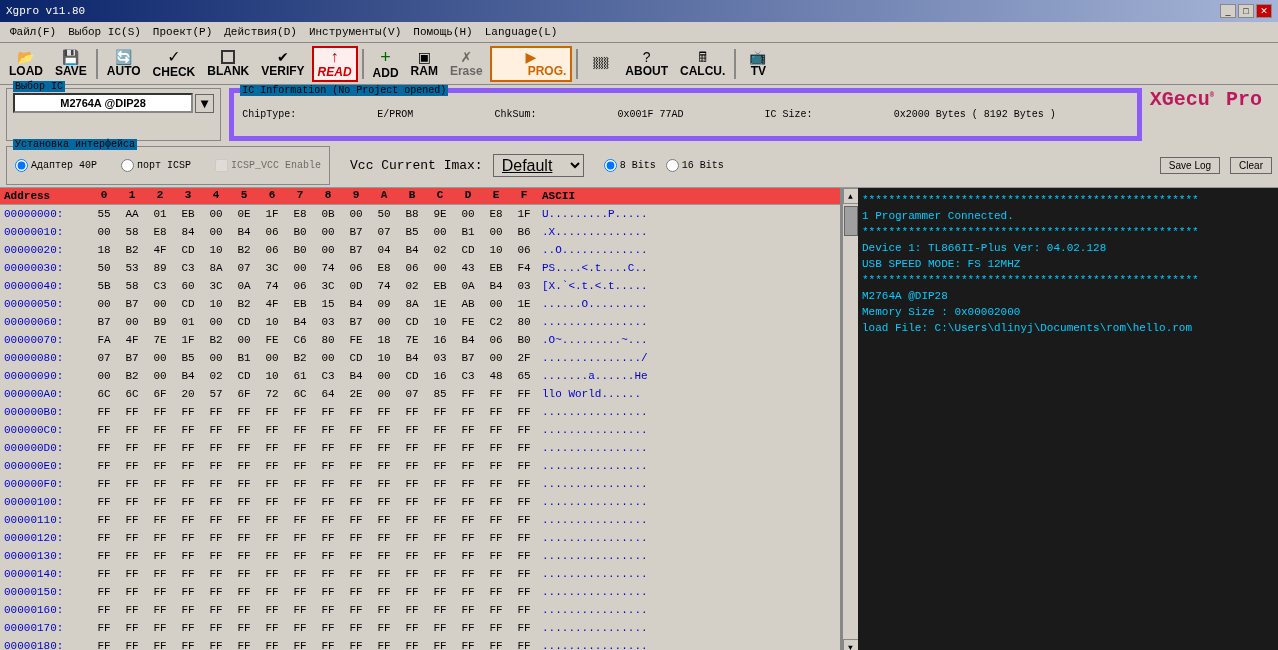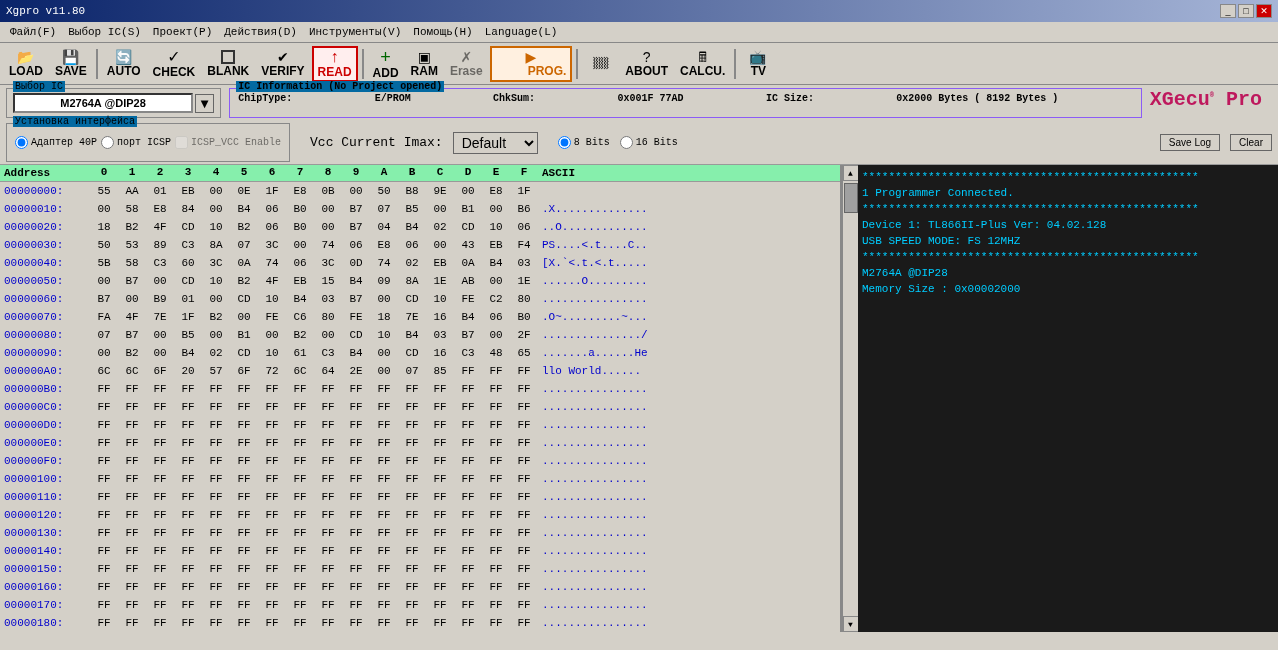--- a/index.html
+++ b/index.html
@@ -98,25 +98,24 @@
     }
     .group-label {
       position: absolute;
       top: -8px;
       left: 6px;
       background: #0369a1;
       padding: 0 2px;
       font-size: 10px;
     }
     .ic-info-group {
-      border: 1px solid #8b5cf6;
-      padding: 4px 8px;
+      border: 5px solid #8b5cf6;
+      padding: 16px 8px;
       position: relative;
       flex: 1;
-      font-weight: bold;
     }
     .ic-info-content {
       display: grid;
       grid-template-columns: auto auto auto auto auto auto;
       gap: 2px 8px;
       font-size: 10px;
       align-items: center;
     }
     .ic-select-inner {
       display: flex;
@@ -151,31 +150,32 @@
       padding: 2px 6px;
       gap: 10px;
       background: #d4d0c8;
       border-bottom: 1px solid #999;
     }
     .interface-group {
       border: 1px solid #888;
       padding: 12px 8px;
       position: relative;
       display: flex;
-      gap: 4px;
+      gap: 24px;
       align-items: center;
     }
     .interface-group .group-label { top: -8px; }
     .radio-item { display: flex; align-items: center; gap: 3px; font-size: 10px; }
     .vcc-label { font-size: 13px; margin-left: 10px; }
     .vcc-select {
-      font-size: 14px;
+      font-size: 16px;
       background: #d4d0c8;
       border: 1px solid #666;
       padding: 1px 14px 1px 4px;
+      text-decoration: underline;
     }
     .bits-group { display: flex; gap: 10px; align-items: center; margin-left: 10px; font-size: 10px; }
     .save-log-btn, .clear-btn {
       background: #d4d0c8;
       border: 1px solid #666;
       padding: 2px 8px;
       cursor: pointer;
       font-size: 10px;
     }
     .hex-panel {
@@ -185,33 +185,34 @@
     }
     .hex-editor {
       flex: 1;
       overflow: hidden;
       display: flex;
       flex-direction: column;
       border-right: 2px solid #888;
     }
     .hex-header {
       display: flex;
-      background: #86efac;
+      background: #ef4444;
       border-bottom: 1px solid #999;
       padding: 1px 0;
     }
     .hex-addr-col { width: 90px; padding: 1px 4px; font-weight: bold; font-size: 11px; text-align: left; }
     .hex-byte-col { width: 28px; text-align: center; font-weight: bold; font-size: 11px; }
     .hex-ascii-col { flex: 1; padding: 1px 4px; font-weight: bold; font-size: 11px; }
     .hex-scroll { overflow-y: scroll; flex: 1; }
     .hex-row {
       display: flex;
       align-items: center;
       font-size: 11px;
       height: 18px;
+      justify-content: center;
     }
     .hex-addr { width: 90px; padding: 0 4px; color: #0000cc; cursor: pointer; font-size: 11px; }
     .hex-byte { width: 28px; text-align: center; color: #000; }
     .hex-ascii { flex: 1; padding: 0 4px; color: #0000cc; font-size: 11px; }
     .log-panel {
       width: 420px;
       background: #1a1a1a;
       color: #00ccff;
       font-size: 11px;
       padding: 4px;
@@ -292,21 +293,21 @@
   <button class="tool-btn">
     <span class="tool-btn-icon" style="font-size:14px; border: 2px solid #333; width:14px; height:14px; display:inline-block;"></span>
     <span class="tool-btn-label">BLANK</span>
   </button>
   <button class="tool-btn">
     <span class="tool-btn-icon">✔</span>
     <span class="tool-btn-label">VERIFY</span>
   </button>
   <button class="tool-btn active-read">
     <span class="tool-btn-icon" style="color:#cc0000; font-size:16px;">↑</span>
-    <span class="tool-btn-label" style="color:#cc0000;">READ</span>
+    <span class="tool-btn-label" style="color:#cc0000;font-style:italic;">READ</span>
   </button>
   <div class="tool-separator"></div>
   <button class="tool-btn">
     <span class="tool-btn-icon" style="font-size:18px; color:#006600;">+</span>
     <span class="tool-btn-label">ADD</span>
   </button>
   <button class="tool-btn">
     <span class="tool-btn-icon">▣</span>
     <span class="tool-btn-label">RAM</span>
   </button>
@@ -433,20 +434,21 @@
           <div class="hex-byte">1F</div>
           <div class="hex-byte">E8</div>
           <div class="hex-byte">0B</div>
           <div class="hex-byte">00</div>
           <div class="hex-byte">50</div>
           <div class="hex-byte">B8</div>
           <div class="hex-byte">9E</div>
           <div class="hex-byte">00</div>
           <div class="hex-byte">E8</div>
           <div class="hex-byte">1F</div>
+          <div class="hex-ascii">U.........P.....</div>
         </div>
         <div class="hex-row">
           <div class="hex-addr">00000010:</div>
           <div class="hex-byte">00</div>
           <div class="hex-byte">58</div>
           <div class="hex-byte">E8</div>
           <div class="hex-byte">84</div>
           <div class="hex-byte">00</div>
           <div class="hex-byte">B4</div>
           <div class="hex-byte">06</div>
@@ -933,14 +935,15 @@
   <div class="log-panel" id="log-panel">
   <div class="log-line separator">***************************************************</div>
       <div class="log-line normal">  1 Programmer Connected.</div>
       <div class="log-line separator">***************************************************</div>
       <div class="log-line normal">  Device 1: TL866II-Plus Ver: 04.02.128</div>
       <div class="log-line normal">  USB SPEED MODE: FS 12MHZ</div>
       <div class="log-line separator">***************************************************</div>
       <div class="log-line normal"></div>
       <div class="log-line normal">M2764A @DIP28</div>
       <div class="log-line normal">  Memory Size : 0x00002000</div>
+      <div class="log-line normal">  load File: C:\Users\dlinyj\Documents\rom\hello.rom</div>
     </div>
 </div>
 
 </body></html>

